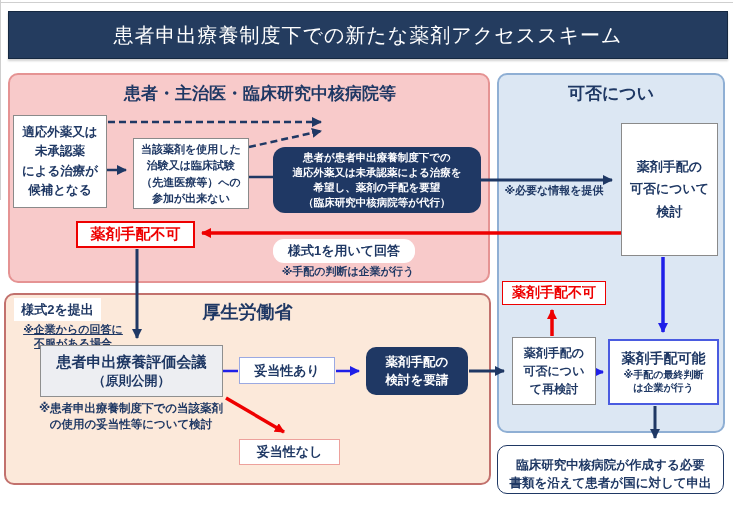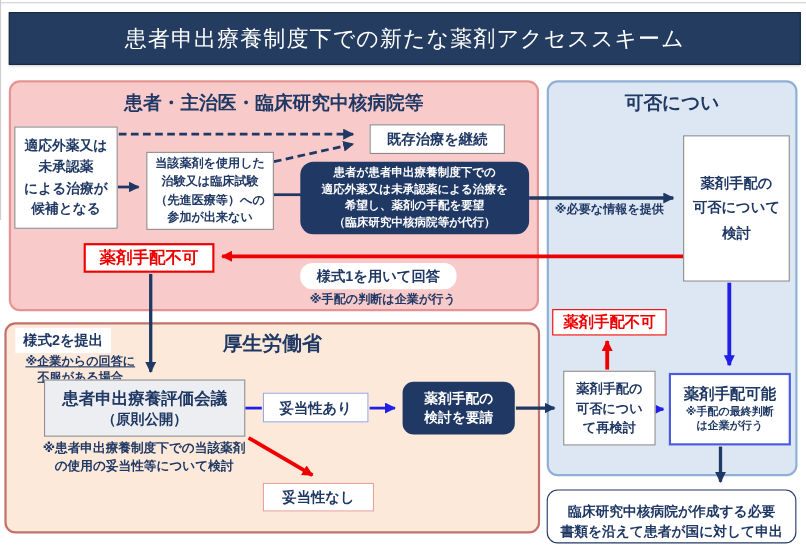--- a/index.html
+++ b/index.html
@@ -11,21 +11,21 @@
   .header{position:absolute;left:8px;top:11px;width:718px;height:46px;background:#243C5F;
     border:1px solid #152841;box-shadow:0 2px 2px rgba(0,0,0,.18);display:flex;align-items:center;
     justify-content:center;color:#fff;font-size:20px;font-weight:normal;letter-spacing:1px;z-index:4;}
 
   .section{position:absolute;border-radius:10px;box-sizing:border-box;z-index:1;}
   .sec-patient{left:8px;top:73px;width:482px;height:210px;background:#F8CACA;border:2px solid #E59393;}
   .sec-pharma{left:497px;top:73px;width:228px;height:360px;background:#DCE7F3;border:2px solid #8FAFD4;}
   .sec-mhlw{left:4px;top:293px;width:487px;height:192px;background:#FCE9DA;border:2px solid #C2716D;}
 
   .sec-title{position:absolute;text-align:center;color:#1F3864;font-weight:bold;z-index:6;}
-  .t-patient{left:8px;top:82px;width:482px;font-size:17px;}
+  .t-patient{left:8px;top:82px;width:482px;font-size:17px;padding-left:11px;}
   .t-pharma{left:497px;top:82px;width:228px;font-size:17px;}
   .t-mhlw{left:4px;top:300px;width:487px;font-size:18px;}
 
   svg.overlay{position:absolute;left:0;top:0;z-index:5;pointer-events:none;}
 
   .box{position:absolute;box-sizing:border-box;display:flex;flex-direction:column;align-items:center;
     justify-content:center;text-align:center;color:#1F3864;font-weight:bold;background:#fff;z-index:10;}
   .box .pre{white-space:pre-line;}
 
   .b-candidate{left:13px;top:115px;width:94px;height:93px;border:1px solid #8A8A8A;font-size:12.5px;line-height:1.55;}
@@ -113,23 +113,20 @@
 候補となる</span>
   </div>
 
   <div class="box b-notrial">
     <span class="pre">当該薬剤を使用した
 治験又は臨床試験
 （先進医療等）への
 参加が出来ない</span>
   </div>
 
-  <div class="box b-continue">
-    <span>既存治療を継続</span>
-  </div>
 
   <div class="box b-request">
     <span class="pre">患者が患者申出療養制度下での
 適応外薬又は未承認薬による治療を
 希望し、薬剤の手配を要望
 （臨床研究中核病院等が代行）</span>
   </div>
 
   <div class="box b-unavail1">
     <span>薬剤手配不可</span>

